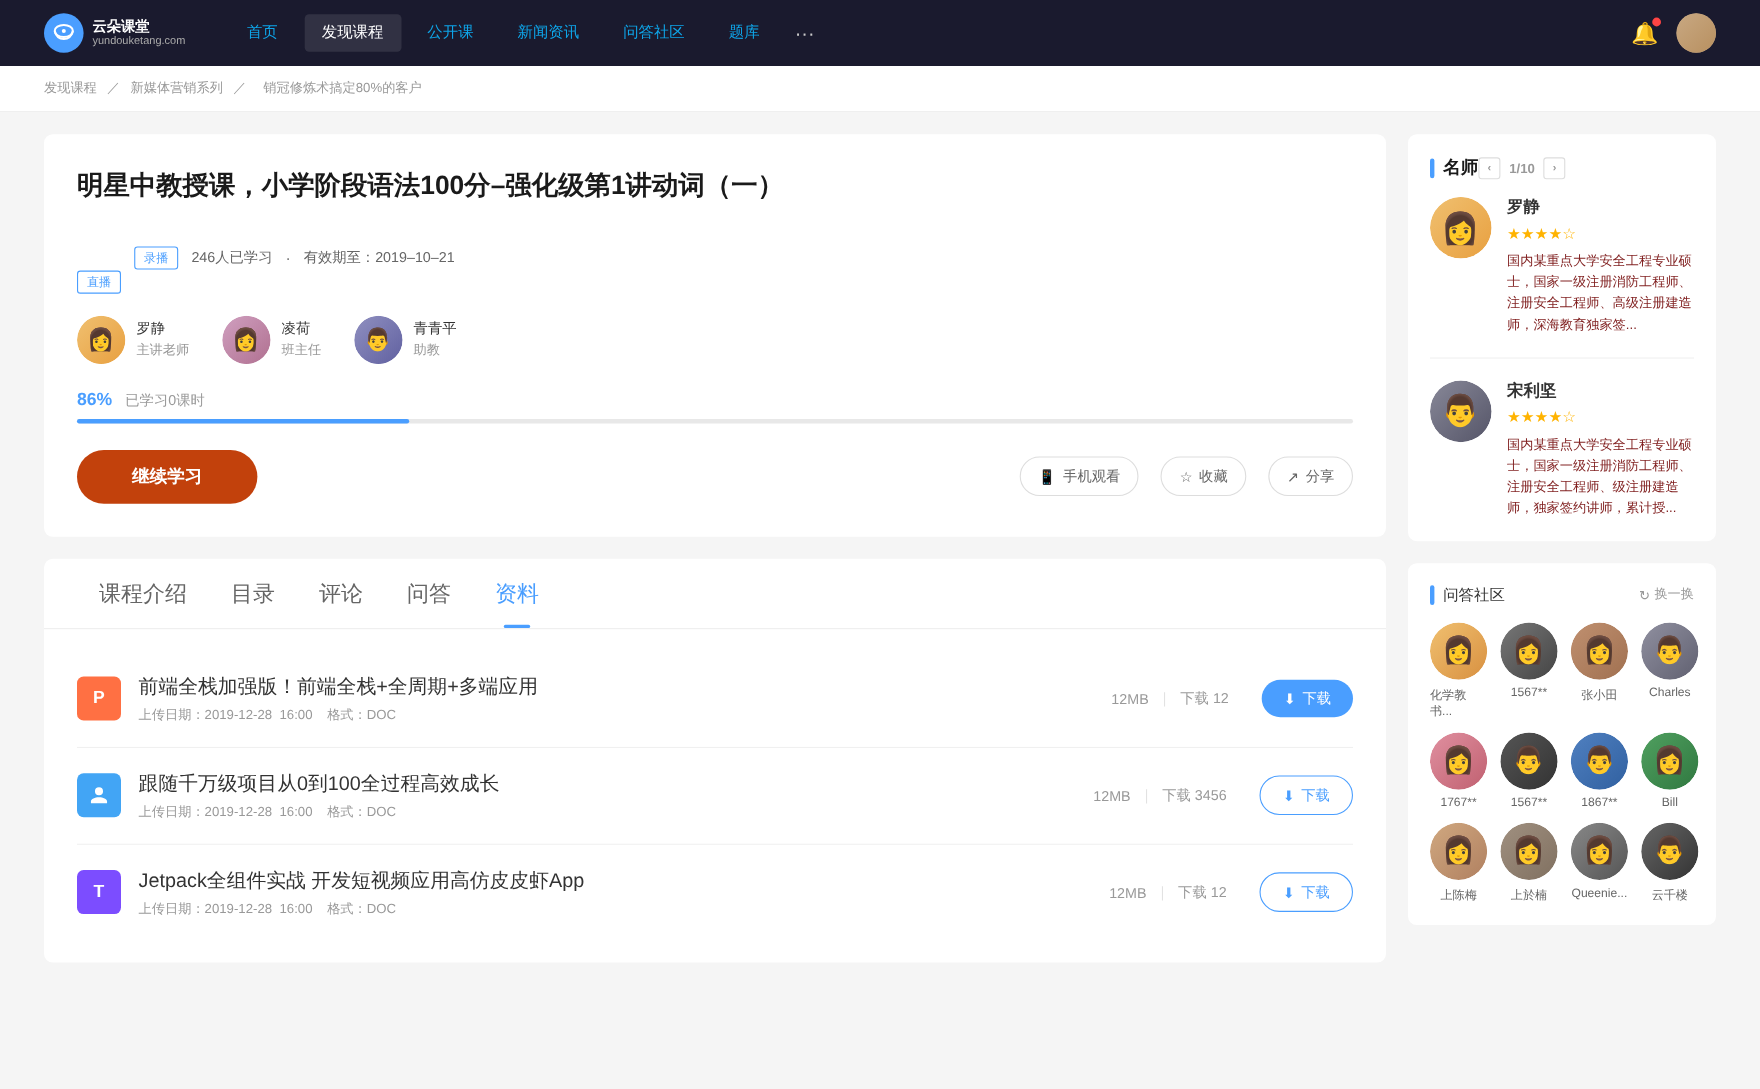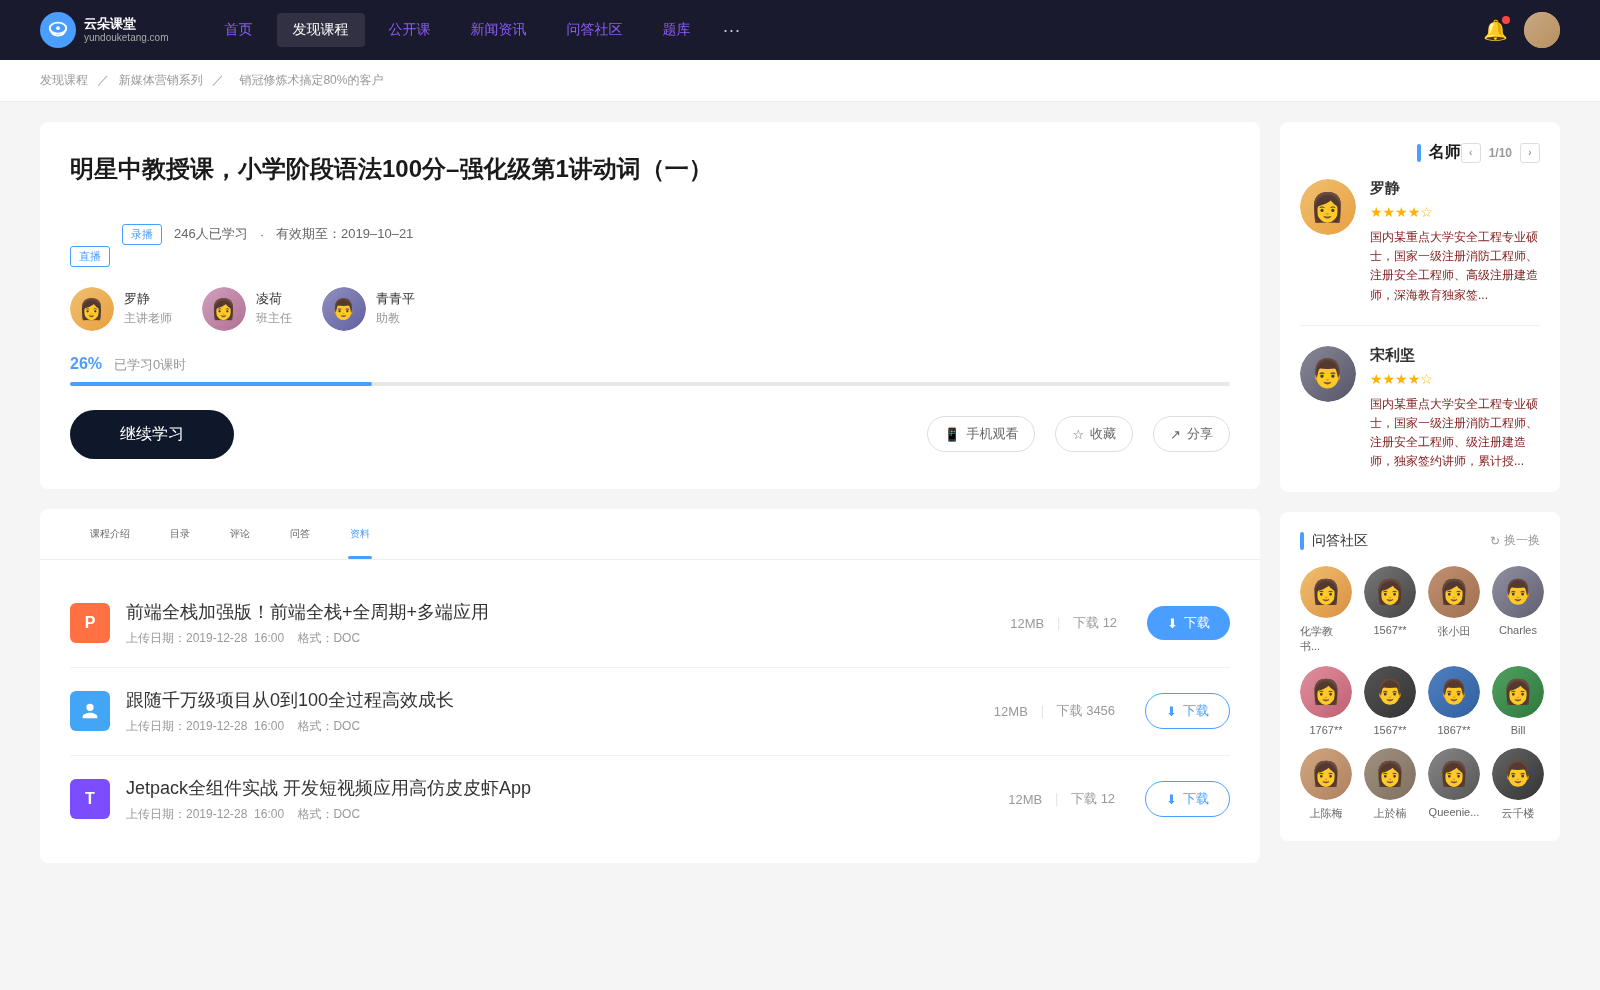--- a/index.html
+++ b/index.html
@@ -6,21 +6,21 @@
     body { font-family: -apple-system, BlinkMacSystemFont, 'PingFang SC', 'Microsoft YaHei', sans-serif; background: #f5f5f5; font-size: 14px; color: #333; }
 
     
     .header { background: #1a1a2e; height: 60px; display: flex; align-items: center; padding: 0 40px; justify-content: space-between; }
     .header-left { display: flex; align-items: center; gap: 40px; }
     .logo { display: flex; align-items: center; gap: 8px; }
     .logo-icon { width: 36px; height: 36px; background: #4a9eff; border-radius: 50%; display: flex; align-items: center; justify-content: center; color: white; font-size: 16px; font-weight: bold; }
     .logo-text { color: white; font-size: 13px; line-height: 1.2; }
     .logo-text span { display: block; font-size: 10px; color: #aaa; }
     .nav { display: flex; align-items: center; gap: 8px; }
-    .nav-item { color: #8b5cf6; padding: 8px 16px; cursor: pointer; font-size: 14px; border-radius: 4px; }
+    .nav-item { color: #0ea5e9; padding: 8px 16px; cursor: pointer; font-size: 14px; border-radius: 4px; }
     .nav-item.active { color: white; background: rgba(255,255,255,0.1); }
     .nav-more { color: #ccc; font-size: 18px; cursor: pointer; padding: 8px; }
     .header-right { display: flex; align-items: center; gap: 16px; }
     .bell-icon { color: #ccc; font-size: 20px; cursor: pointer; position: relative; }
     .bell-dot { width: 8px; height: 8px; background: #ff4444; border-radius: 50%; position: absolute; top: -2px; right: -2px; }
     .avatar-header { width: 36px; height: 36px; border-radius: 50%; background: #c8a882; overflow: hidden; cursor: pointer; }
     .avatar-header-img { width: 100%; height: 100%; background: linear-gradient(135deg, #d4a76a, #c8956a); border-radius: 50%; }
 
     
     .breadcrumb { padding: 12px 40px; background: white; border-bottom: 1px solid #eee; font-size: 12px; color: #999; }
@@ -45,28 +45,28 @@
     .teacher-info { font-size: 13px; }
     .teacher-name { font-weight: 500; color: #333; margin-bottom: 2px; }
     .teacher-role { color: #999; font-size: 12px; }
     .progress-section { margin-bottom: 24px; }
     .progress-label { font-size: 14px; margin-bottom: 8px; }
     .progress-pct { color: #4a9eff; font-weight: 600; font-size: 16px; }
     .progress-text { color: #999; margin-left: 8px; font-size: 13px; }
     .progress-bar-bg { height: 4px; background: #e8e8e8; border-radius: 2px; margin-top: 8px; }
     .progress-bar-fill { height: 4px; background: #4a9eff; border-radius: 2px; width: 26%; }
     .actions { display: flex; align-items: center; justify-content: space-between; }
-    .btn-continue { background: #0f172a; color: white; border: none; border-radius: 25px; padding: 14px 50px; font-size: 16px; cursor: pointer; font-weight: 400; }
+    .btn-continue { background: #c2410c; color: white; border: none; border-radius: 25px; padding: 14px 50px; font-size: 16px; cursor: pointer; font-weight: 700; }
     .action-btns { display: flex; gap: 20px; }
     .action-btn { display: flex; align-items: center; gap: 6px; color: #666; cursor: pointer; font-size: 13px; border: 1px solid #ddd; border-radius: 20px; padding: 8px 16px; }
 
     
     .tabs-card { background: white; border-radius: 8px; }
     .tabs-header { display: flex; border-bottom: 1px solid #eee; padding: 0 30px; }
-    .tab-item { padding: 18px 20px; cursor: pointer; color: #666; font-size: 10px; position: relative; }
+    .tab-item { padding: 18px 20px; cursor: pointer; color: #666; font-size: 20px; position: relative; }
     .tab-item.active { color: #4a9eff; }
     .tab-item.active::after { content: ''; position: absolute; bottom: 0; left: 50%; transform: translateX(-50%); width: 24px; height: 3px; background: #4a9eff; border-radius: 2px; }
     .tab-content { padding: 20px 30px; }
 
     
     .resource-item { display: flex; align-items: center; padding: 20px 0; border-bottom: 1px solid #f0f0f0; }
     .resource-item:last-child { border-bottom: none; }
     .resource-icon { width: 40px; height: 40px; border-radius: 6px; display: flex; align-items: center; justify-content: center; color: white; font-weight: bold; font-size: 16px; margin-right: 16px; flex-shrink: 0; }
     .resource-icon-p { background: #ff7043; }
     .resource-icon-u { background: #42a5f5; }
@@ -74,21 +74,21 @@
     .resource-info { flex: 1; }
     .resource-title { font-size: 18px; font-weight: 500; color: #333; margin-bottom: 6px; }
     .resource-meta { font-size: 12px; color: #999; }
     .resource-stats { display: flex; align-items: center; gap: 8px; color: #999; font-size: 13px; margin: 0 30px; white-space: nowrap; }
     .stats-divider { color: #ddd; }
     .btn-download { border: 1px solid #4a9eff; color: #4a9eff; background: white; border-radius: 20px; padding: 8px 20px; cursor: pointer; font-size: 13px; display: flex; align-items: center; gap: 6px; }
     .btn-download-filled { background: #4a9eff; color: white; border: none; border-radius: 20px; padding: 8px 20px; cursor: pointer; font-size: 13px; display: flex; align-items: center; gap: 6px; }
 
     
     .panel { background: white; border-radius: 8px; padding: 20px; margin-bottom: 20px; }
-    .panel-title { font-size: 16px; font-weight: 600; color: #1a1a1a; margin-bottom: 16px; display: flex; align-items: center; justify-content: flex-end; }
+    .panel-title { font-size: 16px; font-weight: 600; color: #1a1a1a; margin-bottom: 16px; display: flex; align-items: center; justify-content: flex-start; }
     .panel-title-left { display: flex; align-items: center; gap: 8px; }
     .panel-title-bar { width: 4px; height: 18px; background: #4a9eff; border-radius: 2px; }
     .pagination { display: flex; align-items: center; gap: 8px; font-size: 12px; color: #999; }
     .pagination-btn { width: 20px; height: 20px; border: 1px solid #ddd; border-radius: 3px; display: flex; align-items: center; justify-content: center; cursor: pointer; font-size: 10px; }
 
     
     .teacher-panel { display: flex; align-items: flex-start; gap: 14px; margin-bottom: 20px; padding-bottom: 20px; border-bottom: 1px solid #f0f0f0; }
     .teacher-panel:last-child { border-bottom: none; margin-bottom: 0; padding-bottom: 0; }
     .teacher-panel-avatar { width: 56px; height: 56px; border-radius: 50%; overflow: hidden; flex-shrink: 0; }
     .teacher-panel-info { flex: 1; }
@@ -191,21 +191,21 @@
           </div>
           <div class="teacher-info">
             <div class="teacher-name">青青平</div>
             <div class="teacher-role">助教</div>
           </div>
         </div>
       </div>
 
       <div class="progress-section">
         <div class="progress-label">
-          <span class="progress-pct">26%</span>
+          <span class="progress-pct">86%</span>
           <span class="progress-text">已学习0课时</span>
         </div>
         <div class="progress-bar-bg">
           <div class="progress-bar-fill"></div>
         </div>
       </div>
 
       <div class="actions">
         <button class="btn-continue">继续学习</button>
         <div class="action-btns">

